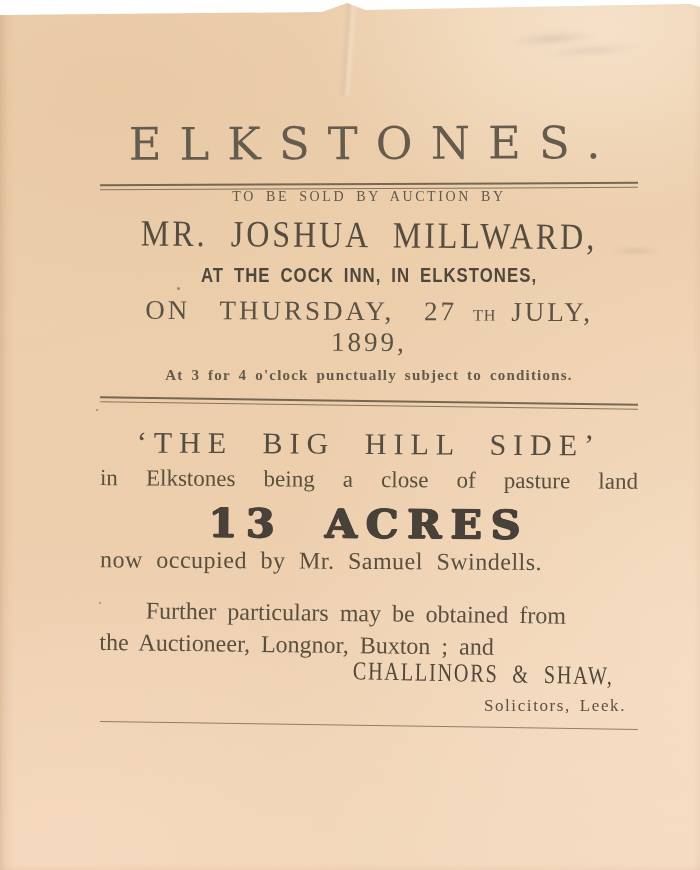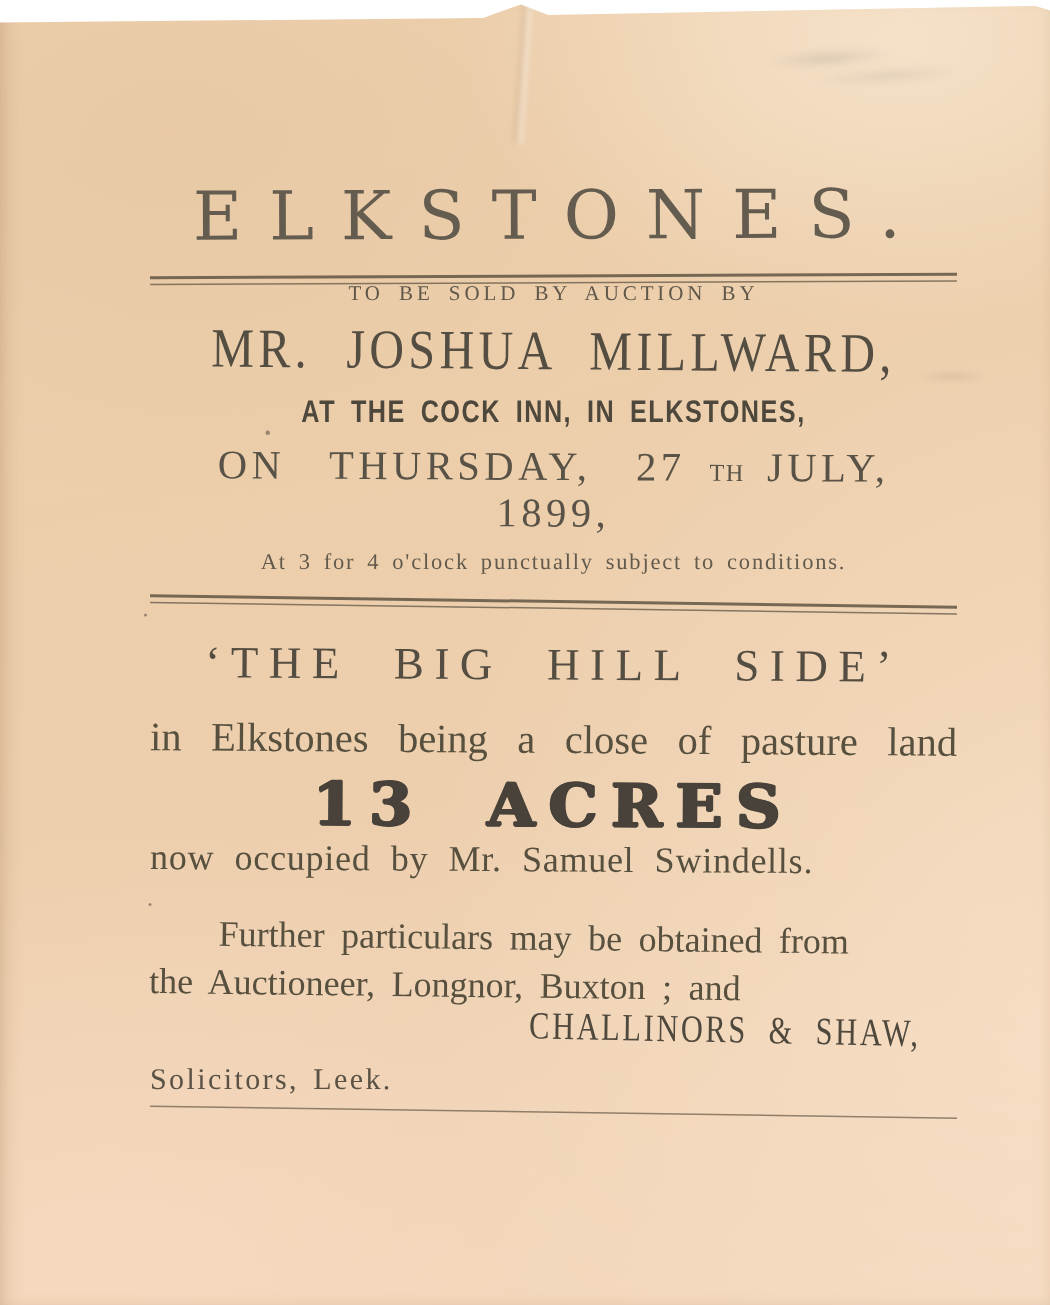--- a/index.html
+++ b/index.html
@@ -98,28 +98,29 @@
     font-size: 27px; letter-spacing: 3px; word-spacing: 20px;
     color: #595246;
     transform: rotate(0.3deg);
   }
   .dateline .ord { font-size: 0.6em; letter-spacing: 1px; margin-left: 16px; }
   .dateline .after-ord { margin-left: 0.55em; }
   .timeline {
     margin-top: 9px; text-align: center;
     font-size: 15px; letter-spacing: 1.2px; word-spacing: 3px;
     color: #625a4c;
+    font-weight: bold;
   }
   .bighill {
     margin-top: 21px; text-align: center;
     font-size: 30px; letter-spacing: 7px; word-spacing: 15px;
     color: #544d41;
     transform: rotate(0.35deg);
   }
-  .desc { margin-top: 17px; font-size: 27px; line-height: 30px; color: #57503f; word-spacing: 6px; }
+  .desc { margin-top: 4px; font-size: 23px; line-height: 30px; color: #57503f; word-spacing: 6px; }
   .desc .justified { text-align: justify; text-align-last: justify; transform: rotate(0.4deg); }
   .acres {
     margin-top: 9px; text-align: center;
     font-family: "DejaVu Serif", serif; font-weight: 700;
     font-size: 41px; line-height: 1;
     letter-spacing: 9px; word-spacing: 18px;
     color: #48423a;
     text-shadow: 1px 0 0 currentColor, -1px 0 0 currentColor, 0 1px 0 currentColor;
     -webkit-text-stroke: 1px #48423a;
     transform: scale(1, 0.96) rotate(0.35deg);
@@ -138,22 +139,22 @@
   .challinors {
     margin-top: 3px; text-align: right; padding-right: 6px;
     font-size: 23px; color: #4f483d;
   }
   .challinors .inner {
     display: inline-block;
     letter-spacing: 2px; word-spacing: 8px;
     transform: scale(0.88, 1.12) rotate(0.9deg);
   }
   .solicitors {
-    margin-top: 9px; text-align: left; padding-right: 12px;
-    font-size: 20px; letter-spacing: 1.6px; word-spacing: 3px;
+    margin-top: 9px; text-align: right; padding-right: 12px;
+    font-size: 17px; letter-spacing: 1.6px; word-spacing: 3px;
     color: #5a5245;
   }
   .rule-bottom {
     margin-top: 9px; border-top: 1.5px solid rgba(102,89,70,0.7);
     transform: rotate(0.85deg);
   }
   .printer {
     margin-top: 4px; text-align: center;
     font-size: 14px; letter-spacing: 1.6px; word-spacing: 2px;
     color: #655c4d;

